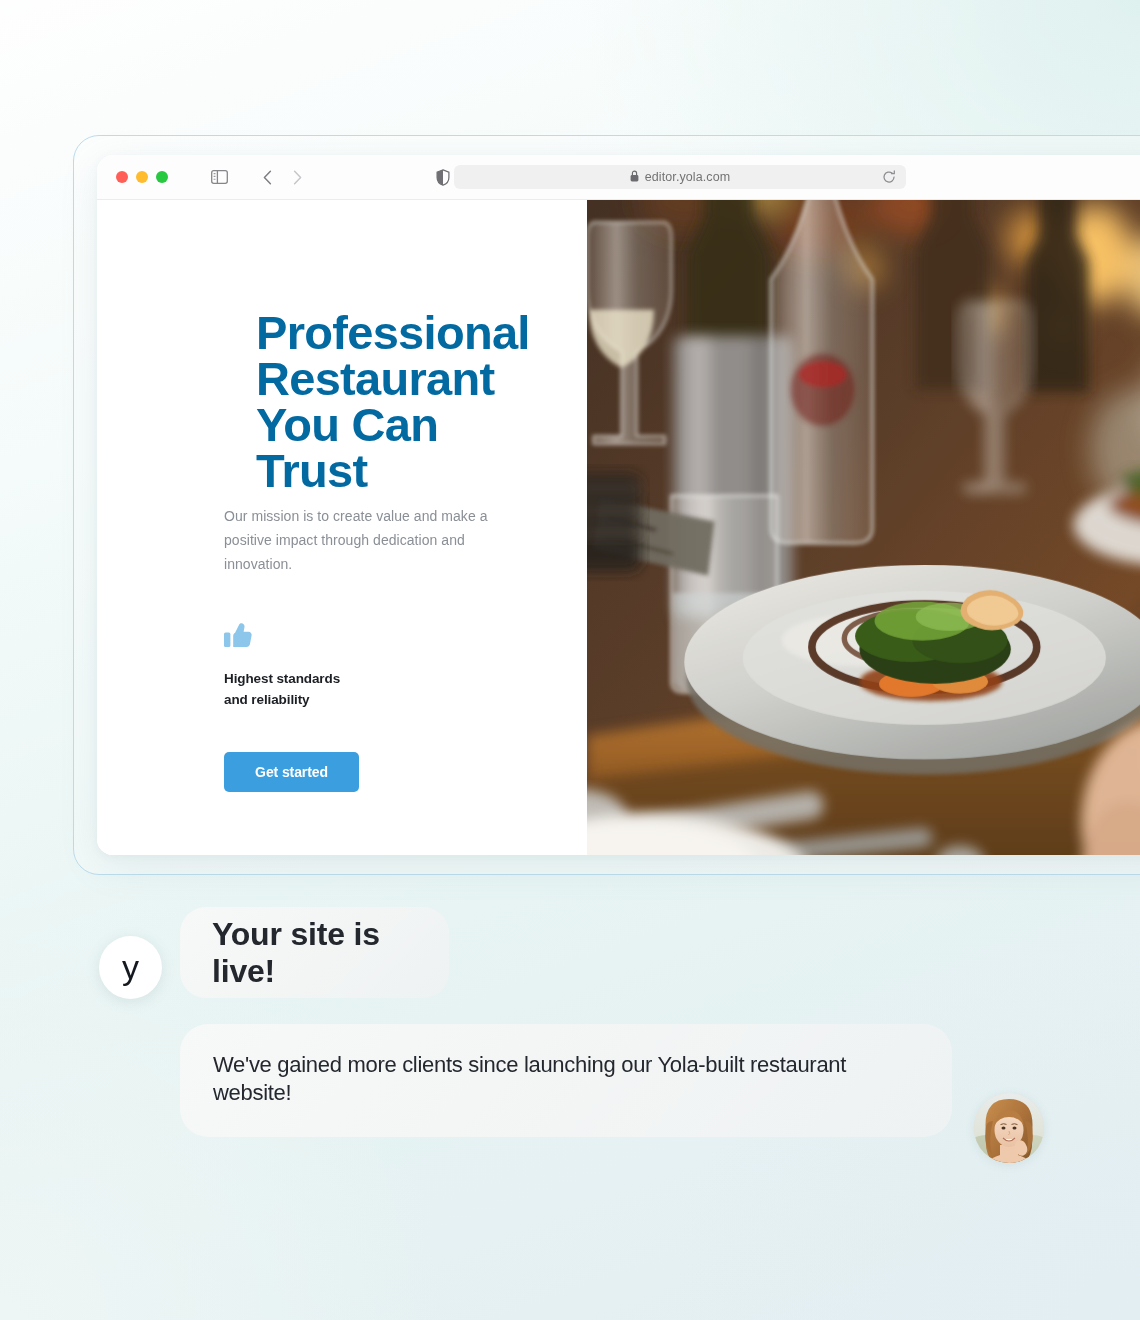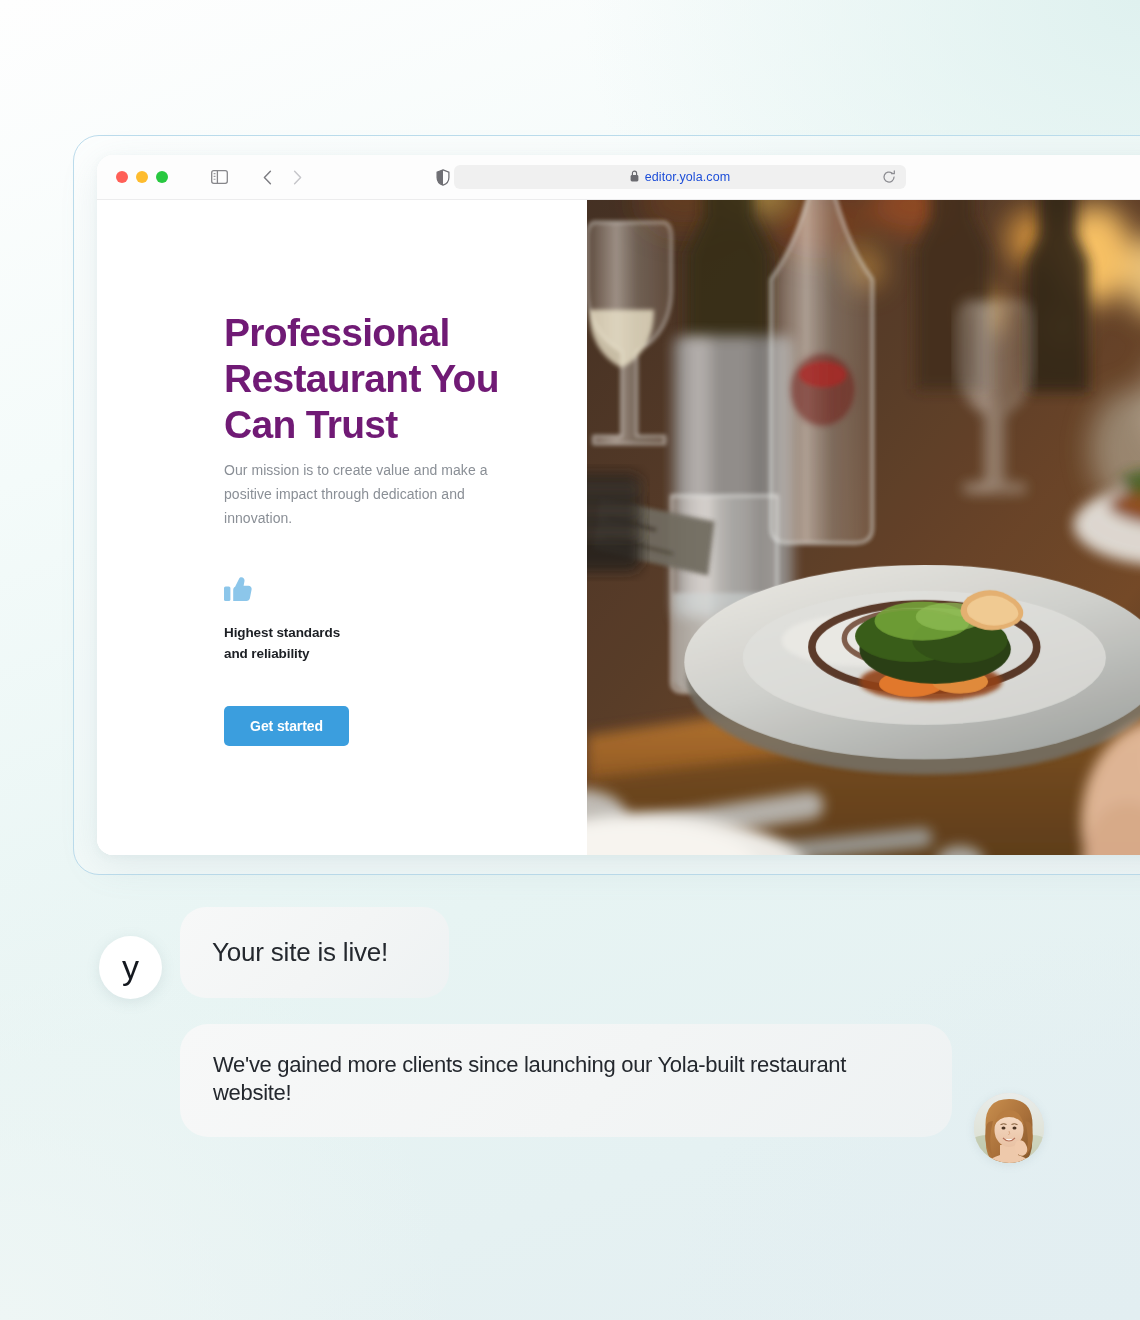--- a/index.html
+++ b/index.html
@@ -80,21 +80,21 @@
     height: 24px;
     background: #f0f0f0;
     border-radius: 6px;
     display: flex;
     align-items: center;
     justify-content: center;
     gap: 6px;
   }
   .urlbar .url-text {
     font-size: 12.5px;
-    color: #1d4ed8;
+    color: #737373;
     letter-spacing: 0.1px;
     font-family: "Liberation Sans", sans-serif;
   }
   .reload-btn {
     position: absolute;
     right: 8px;
     width: 18px; height: 18px;
     display: flex; align-items: center; justify-content: center;
   }
 
@@ -105,26 +105,27 @@
     background: #fff;
   }
 
   .left-panel {
     width: 490px;
     padding: 110px 0 0 127px;
     background: #ffffff;
   }
 
   .hero-title {
-    font-size: 39px;
+    font-size: 47px;
     line-height: 46px;
     font-weight: 700;
-    color: #701a75;
+    color: #0369a1;
     letter-spacing: -0.7px;
     max-width: 300px;
+    margin-left: 32px;
   }
 
   .hero-sub {
     margin-top: 10px;
     font-size: 14px;
     line-height: 24px;
     color: #8a8f96;
     max-width: 285px;
     letter-spacing: 0.05px;
   }
@@ -144,21 +145,21 @@
     color: #1c1f24;
     letter-spacing: -0.1px;
     max-width: 140px;
   }
 
   .cta-btn {
     margin-top: 42px;
     display: inline-flex;
     align-items: center;
     justify-content: center;
-    width: 125px;
+    width: 135px;
     height: 40px;
     background: #3b9ede;
     color: #ffffff;
     border: none;
     border-radius: 5px;
     font-size: 14px;
     font-weight: 700;
     letter-spacing: -0.1px;
     font-family: "Liberation Sans", sans-serif;
     cursor: pointer;
@@ -202,22 +203,23 @@
 
   .bubble-one {
     position: absolute;
     left: 180px;
     top: 907px;
     width: 269px;
     height: 91px;
     display: flex;
     align-items: center;
     padding-left: 32px;
-    font-size: 26px;
+    font-size: 32px;
     letter-spacing: -0.2px;
+    font-weight: bold;
   }
 
   .bubble-two {
     position: absolute;
     left: 180px;
     top: 1024px;
     width: 772px;
     padding: 27px 34px 30px 33px;
     font-size: 22px;
     line-height: 28px;

